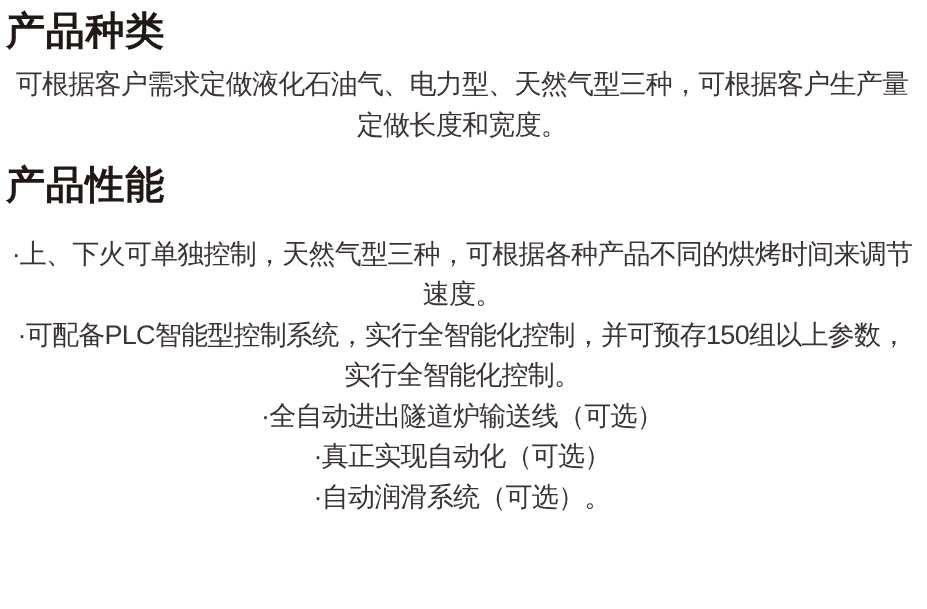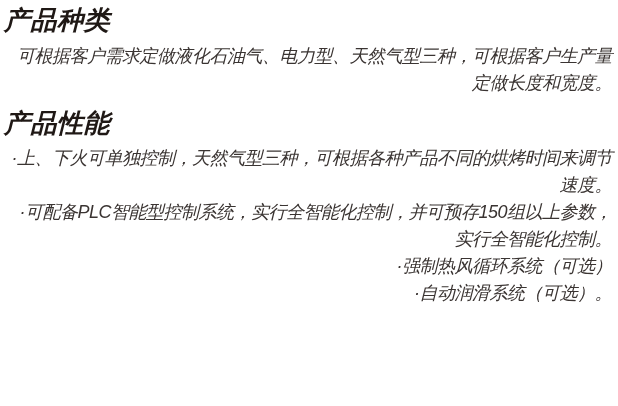--- a/index.html
+++ b/index.html
@@ -9,60 +9,60 @@
       font-family: "Liberation Sans", sans-serif;
     }
     .page {
       position: relative;
       width: 618px;
       height: 372px;
       box-sizing: border-box;
       background: #ffffff;
       padding: 5px 6px 0 4px;
       overflow: hidden;
-      font-style: italic;
     }
     .section-heading {
       margin: 0 0 8px 0;
       font-family: "Liberation Sans", sans-serif;
       font-weight: bold;
       font-size: 26px;
       line-height: 30px;
       color: #1f1815;
       letter-spacing: 0.5px;
     }
     .section-heading.second {
       margin-top: 11px;
-      margin-bottom: 7px;
+      margin-bottom: 18px;
     }
     .body-text {
       margin: 0;
       font-family: "Liberation Sans", sans-serif;
       font-size: 18px;
       line-height: 27px;
       color: #3a3432;
       letter-spacing: -0.5px;
-      text-align: right;
+      text-align: center;
     }
   </style>
 </head>
 <body>
 
 <div class="page">
 
   <h1 class="section-heading">产品种类</h1>
 
   <p class="body-text">可根据客户需求定做液化石油气、电力型、天然气型三种，可根据客户生产量定做长度和宽度。</p>
 
   <h1 class="section-heading second">产品性能</h1>
 
 
   <p class="body-text">·上、下火可单独控制，天然气型三种，可根据各种产品不同的烘烤时间来调节速度。</p>
 
   <p class="body-text">·可配备PLC智能型控制系统，实行全智能化控制，并可预存150组以上参数，实行全智能化控制。</p>
 
 
+  <p class="body-text">·全自动进出隧道炉输送线（可选）</p>
 
-  <p class="body-text">·强制热风循环系统（可选）</p>
+  <p class="body-text">·真正实现自动化（可选）</p>
 
   <p class="body-text">·自动润滑系统（可选）。</p>
 
 </div>
 
 </body></html>

